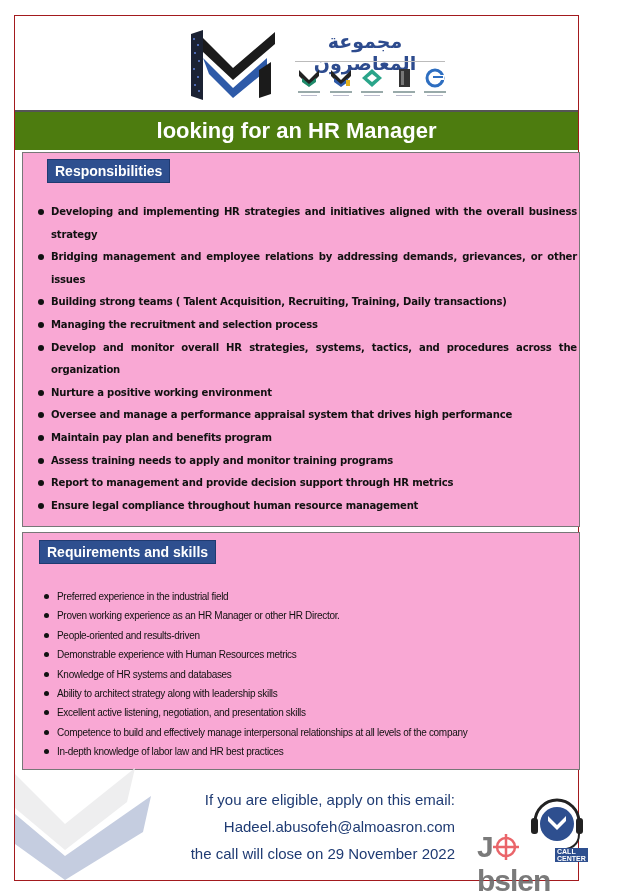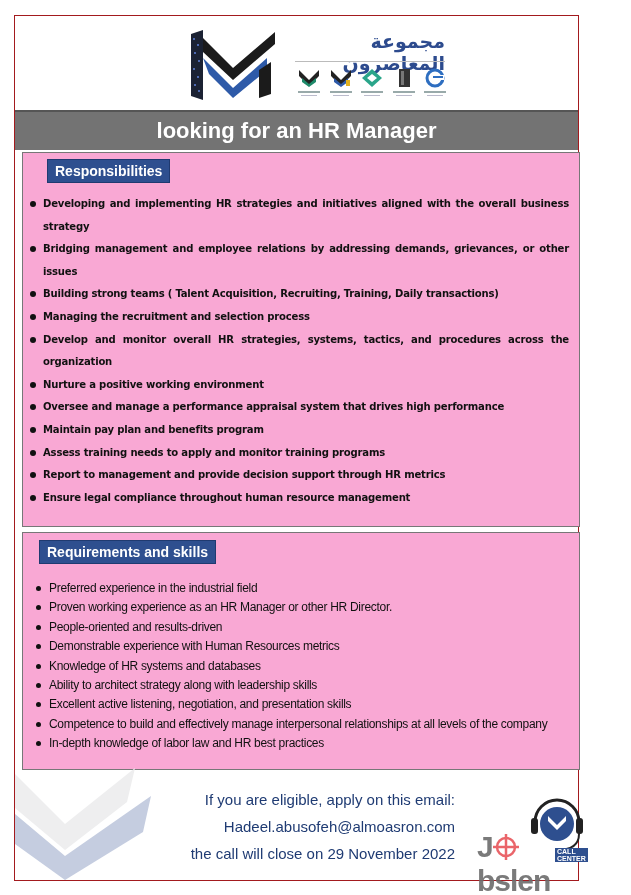--- a/index.html
+++ b/index.html
@@ -1,37 +1,37 @@
 <!DOCTYPE html>
 <html><head>
 <meta charset="utf-8">
 <style>
   html, body { margin:0; padding:0; background:#ffffff; }
   body { width:631px; height:895px; position:relative; overflow:hidden; font-family:"Liberation Sans", sans-serif; }
   .frame { position:absolute; left:14px; top:15px; width:563px; height:864px; border:1.5px solid #a31a1e; background:#fff; }
   .header { position:absolute; left:0; top:0; width:100%; height:94px; }
   .logo-main { position:absolute; left:174px; top:12px; width:90px; height:74px; }
-  .arabic-name { position:absolute; left:270px; top:14px; width:160px; text-align:right; font-family:"DejaVu Sans", sans-serif; font-size:19px; font-weight:bold; color:#2d4b8e; direction:rtl; }
+  .arabic-name { position:absolute; left:270px; top:14px; width:160px; text-align:center; font-family:"DejaVu Sans", sans-serif; font-size:19px; font-weight:bold; color:#2d4b8e; direction:rtl; }
   .header-rule { position:absolute; left:280px; top:45px; width:150px; height:1px; background:#bbb; }
   .sub-logos { position:absolute; left:282px; top:52px; width:150px; height:34px; display:flex; justify-content:space-between; align-items:flex-start; }
   .sub-logo { width:24px; height:30px; display:flex; flex-direction:column; align-items:center; }
   .sub-logo .mark { width:22px; height:20px; }
   .sub-logo .cap { width:22px; height:2px; background:#9aa; margin-top:3px; }
   .sub-logo .cap2 { width:16px; height:1px; background:#bbc; margin-top:2px; }
-  .title-bar { position:absolute; left:0; top:94px; width:100%; height:38px; background:#737373; border-top:2px solid #555; color:#fff; text-align:center; font-size:22px; font-weight:bold; line-height:38px; }
+  .title-bar { position:absolute; left:0; top:94px; width:100%; height:38px; background:#4d7c0f; border-top:2px solid #555; color:#fff; text-align:center; font-size:22px; font-weight:bold; line-height:38px; }
   .section { position:absolute; left:7px; border:1.5px solid #777; background:#f9a8d4; }
   .sec-resp { top:136px; width:556px; height:373px; }
   .sec-req { top:516px; width:556px; height:236px; }
   .sec-heading { position:absolute; background:#2e4f8f; color:#fff; font-weight:bold; font-size:14px; padding:3px 7px; border:1px solid #1f3a70; }
   .sec-resp .sec-heading { left:24px; top:6px; }
   .sec-req .sec-heading { left:16px; top:7px; }
-  ul.resp-list { position:absolute; left:6px; top:40px; width:540px; margin:0; padding:0; list-style:none; font-family:"DejaVu Sans Condensed", "DejaVu Sans", sans-serif; font-size:11.2px; font-weight:bold; color:#111; }
+  ul.resp-list { position:absolute; left:6px; top:40px; width:540px; margin:8px; padding:0; list-style:none; font-family:"DejaVu Sans Condensed", "DejaVu Sans", sans-serif; font-size:11.2px; font-weight:bold; color:#111; }
   ul.resp-list li { position:relative; padding-left:14px; line-height:22.6px; text-align:justify; text-align-last:left; letter-spacing:-0.2px; }
   ul.resp-list li .bullet { position:absolute; left:1px; top:8px; width:6px; height:6px; border-radius:50%; background:#111; }
-  ul.req-list { position:absolute; left:6px; top:42px; width:540px; margin:4px; padding:0; list-style:none; font-family:"Liberation Sans", sans-serif; font-size:12px; color:#111; }
+  ul.req-list { position:absolute; left:6px; top:42px; width:540px; margin:12px; padding:0; list-style:none; font-family:"Liberation Sans", sans-serif; font-size:10px; color:#111; }
   ul.req-list li { position:relative; padding-left:16px; line-height:19.4px; letter-spacing:-0.3px; }
   ul.req-list li .bullet { position:absolute; left:3px; top:7px; width:5px; height:5px; border-radius:50%; background:#111; }
   .footer { position:absolute; left:0; top:752px; width:100%; height:112px; }
   .chev { position:absolute; left:0; top:0; width:160px; height:112px; }
   .apply-text { position:absolute; left:120px; top:18px; width:320px; text-align:right; color:#1f3b73; font-size:15px; line-height:27px; font-family:"Liberation Sans", sans-serif; }
   .call-center { position:absolute; left:512px; top:20px; width:60px; height:80px; }
   .watermark { position:absolute; left:462px; top:62px; font-size:30px; font-weight:bold; color:#6c6c6c; letter-spacing:-1px; opacity:0.9; }
   .watermark .o { display:inline-block; width:26px; height:26px; position:relative; vertical-align:-3px; }
   .cc-label { position:absolute; left:540px; top:80px; font-size:7px; color:#fff; background:#2e4f8f; padding:0 2px; font-weight:bold; }
 </style>

